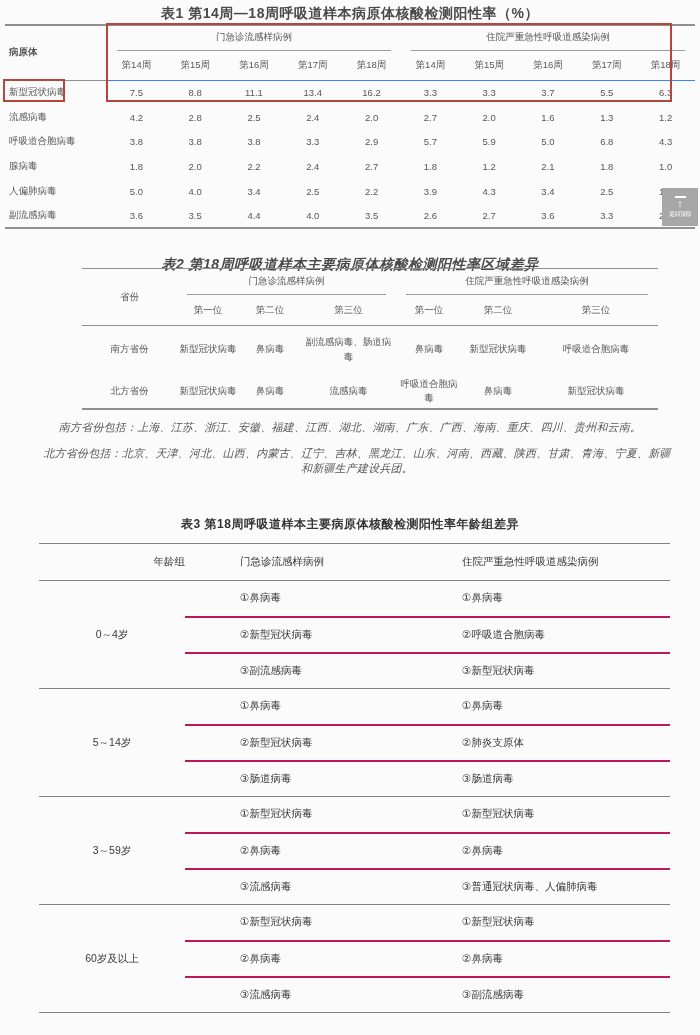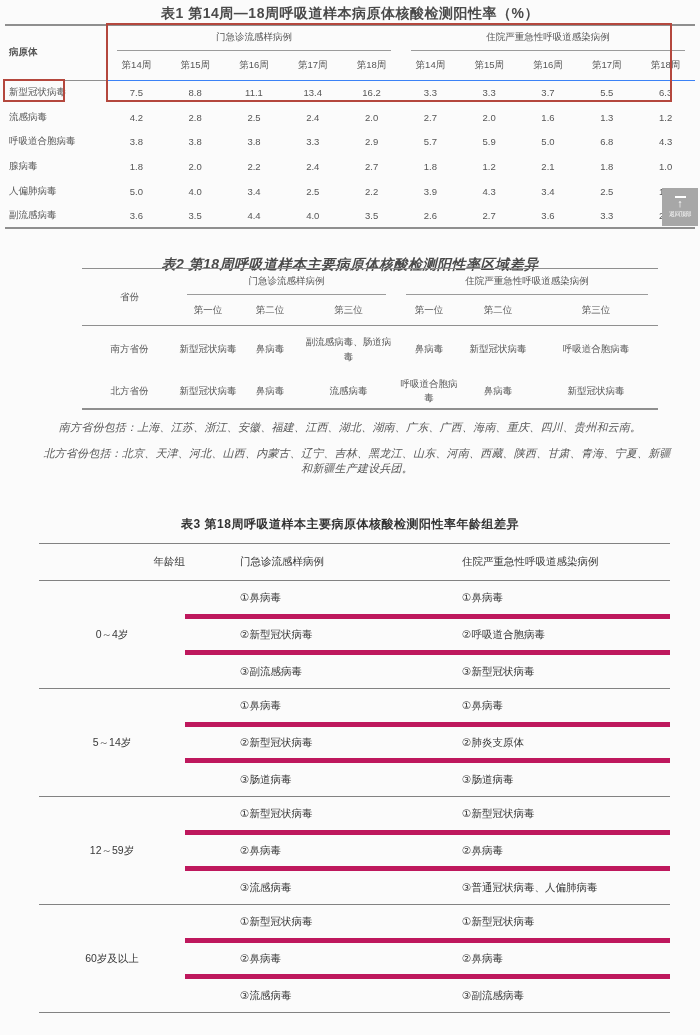--- a/index.html
+++ b/index.html
@@ -69,21 +69,21 @@
   .tbl3{left:39px;top:543px;width:631px;border-top:1.5px solid #828282;}
   .tbl3 col.c1{width:146px;}
   .tbl3 col.c2w{width:222px;}
   .tbl3 col.c3w{width:263px;}
   .tbl3 td{font-size:10.5px;color:#383838;vertical-align:middle;padding:0;}
   .tbl3 td.c-age{text-align:center;}
   .tbl3 td.c2,.tbl3 td.c3{text-align:left;padding-left:55px;}
   .tbl3 tr{height:36px;}
   .tbl3 tr.t3-head{height:37px;}
   .tbl3 tr.t3-head td{border-bottom:1.5px solid #828282;}
-  .tbl3 tr.inner td.c2,.tbl3 tr.inner td.c3{border-bottom:5px solid #be185d;}
+  .tbl3 tr.inner td.c2,.tbl3 tr.inner td.c3{border-bottom:2px solid #be185d;}
   .tbl3 tr.g-end td{border-bottom:1.5px solid #828282;}
   .tbl3 td.c-age{border-bottom:1.5px solid #828282;}
 </style>
 </head>
 <body>
 
 <div class="abs tbl-title" style="top:5px;">表1 第14周—18周呼吸道样本病原体核酸检测阳性率（%）</div>
 
 <table class="abs tbl1">
   <colgroup>
@@ -302,21 +302,21 @@
     <tr class="inner">
       <td class="c2">②新型冠状病毒</td>
       <td class="c3">②肺炎支原体</td>
     </tr>
     <tr class="g-end">
       <td class="c2">③肠道病毒</td>
       <td class="c3">③肠道病毒</td>
     </tr>
 
     <tr class="inner">
-      <td class="c-age" rowspan="3">12～59岁</td>
+      <td class="c-age" rowspan="3">3～59岁</td>
       <td class="c2">①新型冠状病毒</td>
       <td class="c3">①新型冠状病毒</td>
     </tr>
     <tr class="inner">
       <td class="c2">②鼻病毒</td>
       <td class="c3">②鼻病毒</td>
     </tr>
     <tr class="g-end">
       <td class="c2">③流感病毒</td>
       <td class="c3">③普通冠状病毒、人偏肺病毒</td>

